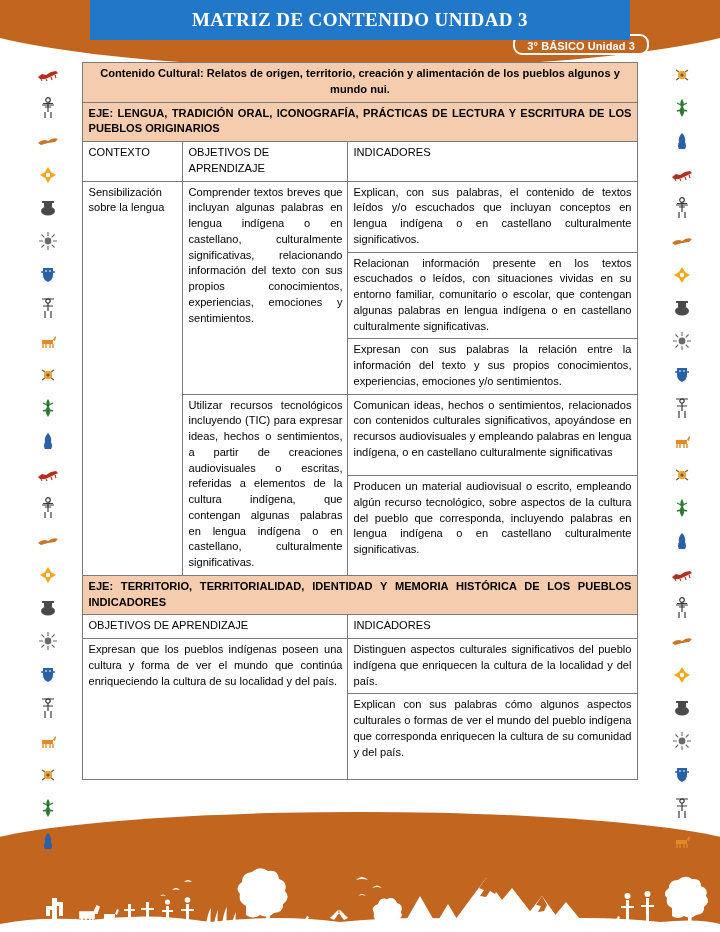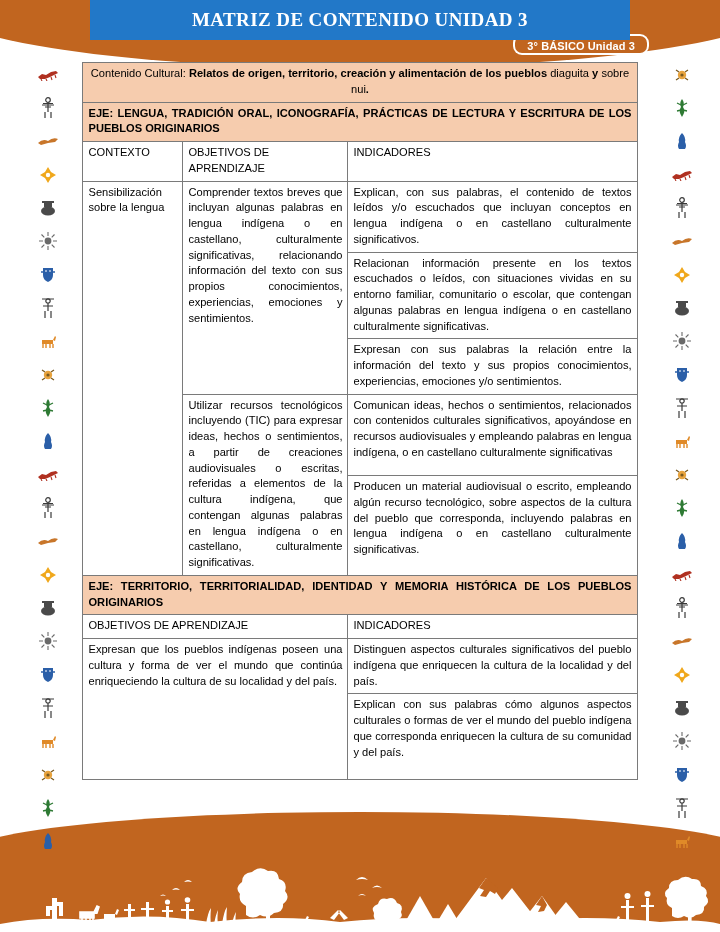--- a/index.html
+++ b/index.html
@@ -88,21 +88,21 @@
     text-align:justify;
     text-justify:inter-word;
     hyphens:none;
   }
   td.band{
     background:#F6CCAE;
     font-weight:700;
   }
   td.colhead{ font-weight:400; text-align:left; }
   td.ctx{ text-align:justify; }
-  .b{ font-weight:400; }
+  .b{ font-weight:700; }
   .nojust{ text-align:left !important; }
 </style>
 </head>
 <body>
 
 <div class="top-wave"></div>
 <div class="badge-stem"></div>
 <div class="unit-badge">3° BÁSICO Unidad 3</div>
 
 <div class="rail left">
@@ -422,21 +422,21 @@
 
   <table class="matrix">
     <colgroup>
       <col style="width:100px">
         <col style="width:165px">
         <col style="width:289px">
     </colgroup>
     <tbody>
 
       <tr>
-        <td class="band" colspan="3" style="text-align:center"><span class="b">Contenido Cultural:</span><span> Relatos de origen, territorio, creación y alimentación de los pueblos </span><span class="b">diaguita</span><span> y </span><span class="b">sobre nui</span><span>.</span></td>
+        <td class="band" colspan="3" style="text-align:center"><span class="b">Contenido Cultural:</span><span> Relatos de origen, territorio, creación y alimentación de los pueblos </span><span class="b">algunos</span><span> y </span><span class="b">mundo nui</span><span>.</span></td>
       </tr>
 
       <tr>
         <td class="band" colspan="3">EJE: LENGUA, TRADICIÓN ORAL, ICONOGRAFÍA, PRÁCTICAS DE LECTURA Y ESCRITURA DE LOS PUEBLOS ORIGINARIOS</td>
       </tr>
 
       <tr>
         <td class="colhead nojust">CONTEXTO</td>
         <td class="colhead nojust">OBJETIVOS DE APRENDIZAJE</td>
         <td class="colhead nojust">INDICADORES</td>
@@ -456,21 +456,21 @@
 
       <tr>
         <td rowspan="2">Utilizar recursos tecnológicos incluyendo (TIC) para expresar ideas, hechos o sentimientos, a partir de creaciones audiovisuales o escritas, referidas a elementos de la cultura indígena, que contengan algunas palabras en lengua indígena o en castellano, culturalmente significativas.</td>
         <td>Comunican ideas, hechos o sentimientos, relacionados con contenidos culturales significativos, apoyándose en recursos audiovisuales y empleando palabras en lengua indígena, o en castellano culturalmente significativas</td>
       </tr>
       <tr>
         <td>Producen un material audiovisual o escrito, empleando algún recurso tecnológico, sobre aspectos de la cultura del pueblo que corresponda, incluyendo palabras en lengua indígena o en castellano culturalmente significativas.</td>
       </tr>
 
       <tr>
-        <td class="band" colspan="3">EJE: TERRITORIO, TERRITORIALIDAD, IDENTIDAD Y MEMORIA HISTÓRICA DE LOS PUEBLOS ORIGINARIOS</td>
+        <td class="band" colspan="3">EJE: TERRITORIO, TERRITORIALIDAD, IDENTIDAD Y MEMORIA HISTÓRICA DE LOS PUEBLOS INDICADORES</td>
       </tr>
 
       <tr>
         <td class="colhead nojust" colspan="2">OBJETIVOS DE APRENDIZAJE</td>
         <td class="colhead nojust">INDICADORES</td>
       </tr>
 
       <tr>
         <td colspan="2" rowspan="2">Expresan que los pueblos indígenas poseen una cultura y forma de ver el mundo que continúa enriqueciendo la cultura de su localidad y del país.</td>
         <td>Distinguen aspectos culturales significativos del pueblo indígena que enriquecen la cultura de la localidad y del país.</td>

